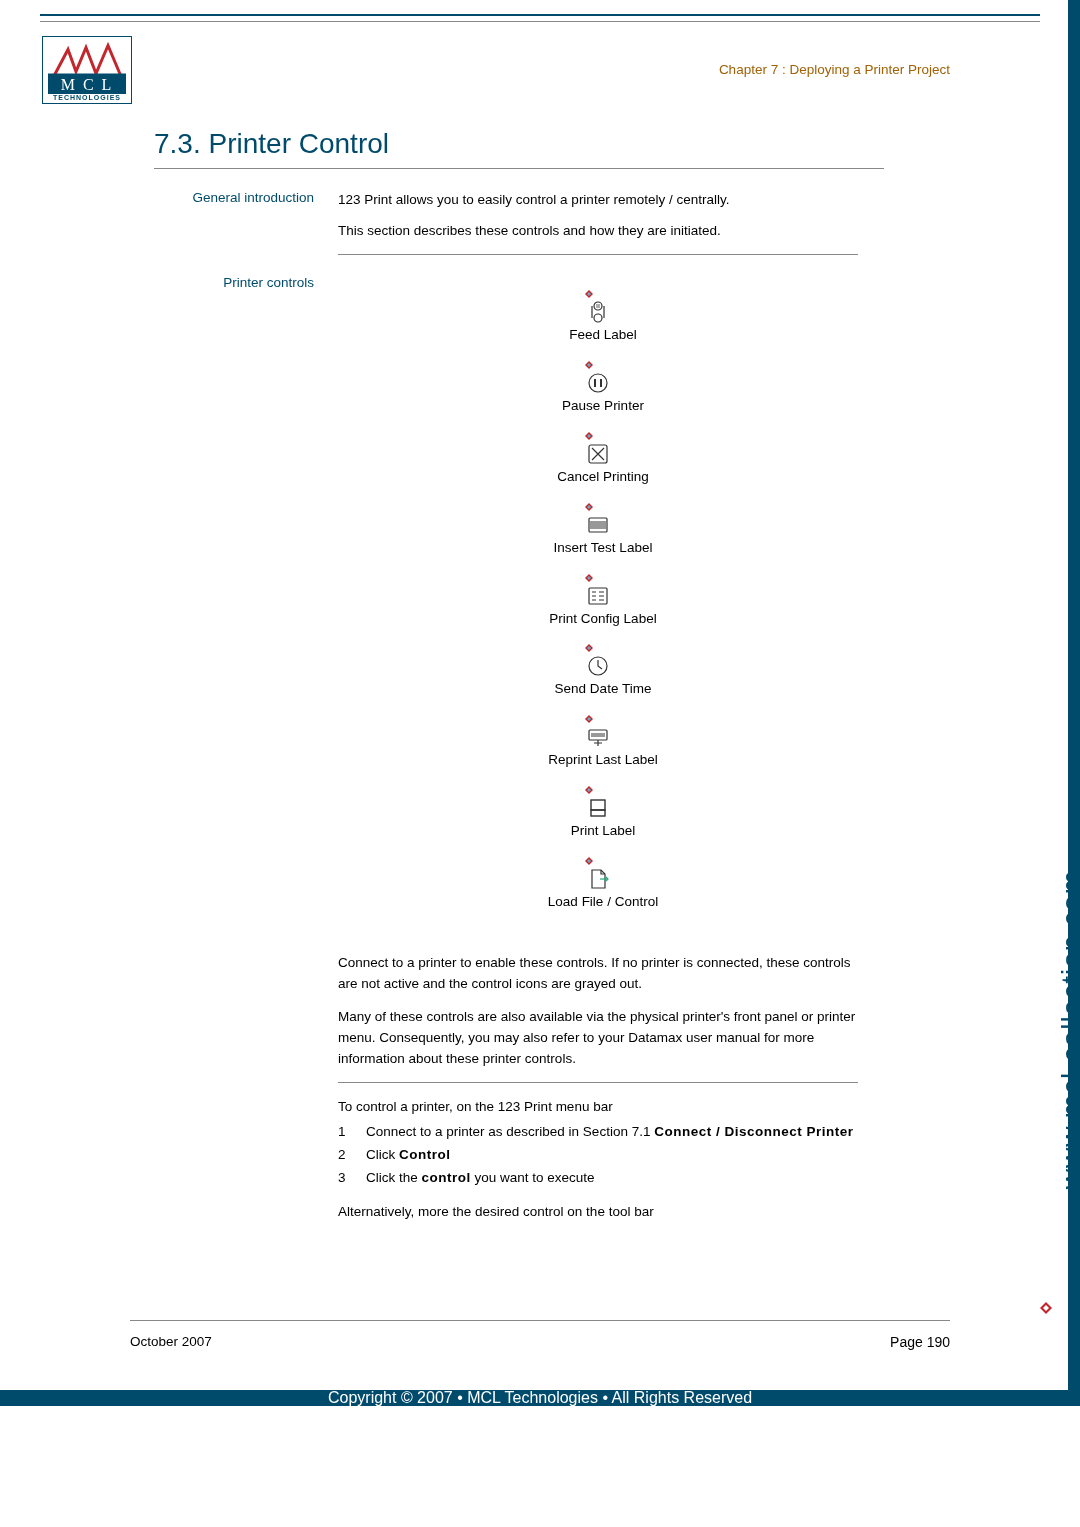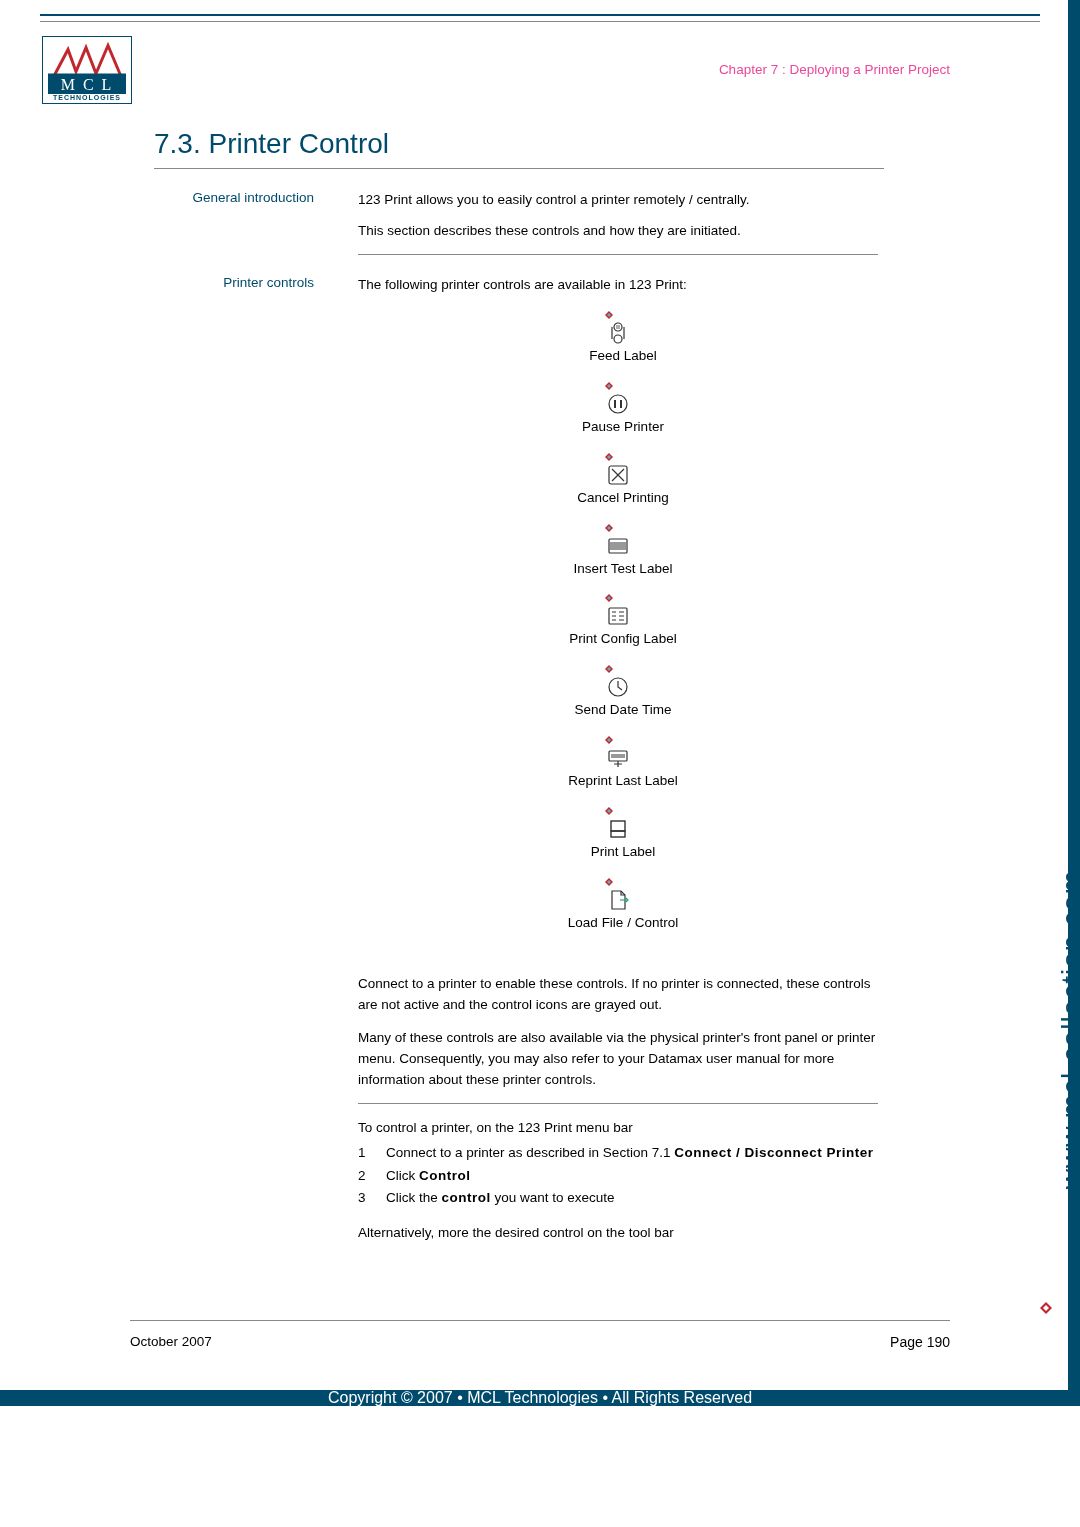--- a/index.html
+++ b/index.html
@@ -21,42 +21,42 @@
     background: #fff;
     display: flex; flex-direction: column; align-items: center; justify-content: flex-end;
     padding-bottom: 2px;
   }
   .logo svg { width: 82px; height: 60px; }
   .logo-text { font-size: 7px; letter-spacing: 1px; color: #004b6b; font-weight: bold; }
 
   .chapter-header {
     position: absolute;
     right: 130px; top: 62px;
-    font-size: 13.5px; color: #ec4899;
+    font-size: 13.5px; color: #a16207;
   }
 
   .section-title {
     position: absolute;
     left: 154px; top: 128px;
     font-size: 28px; color: #004b6b;
     font-weight: normal;
   }
   .section-rule {
     position: absolute;
     left: 154px; top: 168px;
     width: 730px; height: 1px; background: #888;
   }
 
   .body-area {
     position: absolute;
     left: 174px; top: 190px;
     width: 710px;
   }
 
-  .row { display: flex; margin-bottom: 6px; gap: 20px; }
+  .row { display: flex; margin-bottom: 6px; }
   .label-col {
     width: 164px; text-align: right; padding-right: 24px;
     color: #004b6b; font-size: 13.5px;
   }
   .content-col {
     width: 520px; font-size: 13.5px; color: #000; line-height: 1.55;
   }
 
   .sep { height: 1px; background: #888; margin: 12px 0 14px 0; }
 
@@ -157,21 +157,20 @@
     <div class="content-col">
       <p>123 Print allows you to easily control a printer remotely / centrally.</p>
       <p style="margin-top:10px">This section describes these controls and how they are initiated.</p>
       <div class="sep"></div>
     </div>
   </div>
 
   <div class="row">
     <div class="label-col">Printer controls</div>
     <div class="content-col">
-      <p>The following printer controls are available in 123 Print:</p>
       <ul class="ctrl-list" id="ctrl-list" style="margin-top:14px">
           <li>
             <span class="bullet">
               <svg viewBox="0 0 10 10">
                 <use href="#bullet-diamond"></use>
               </svg>
             </span>
             <span class="ctrl-icon">
               <svg viewBox="0 0 24 24">
                 <use href="#feed-label-icon"></use>

